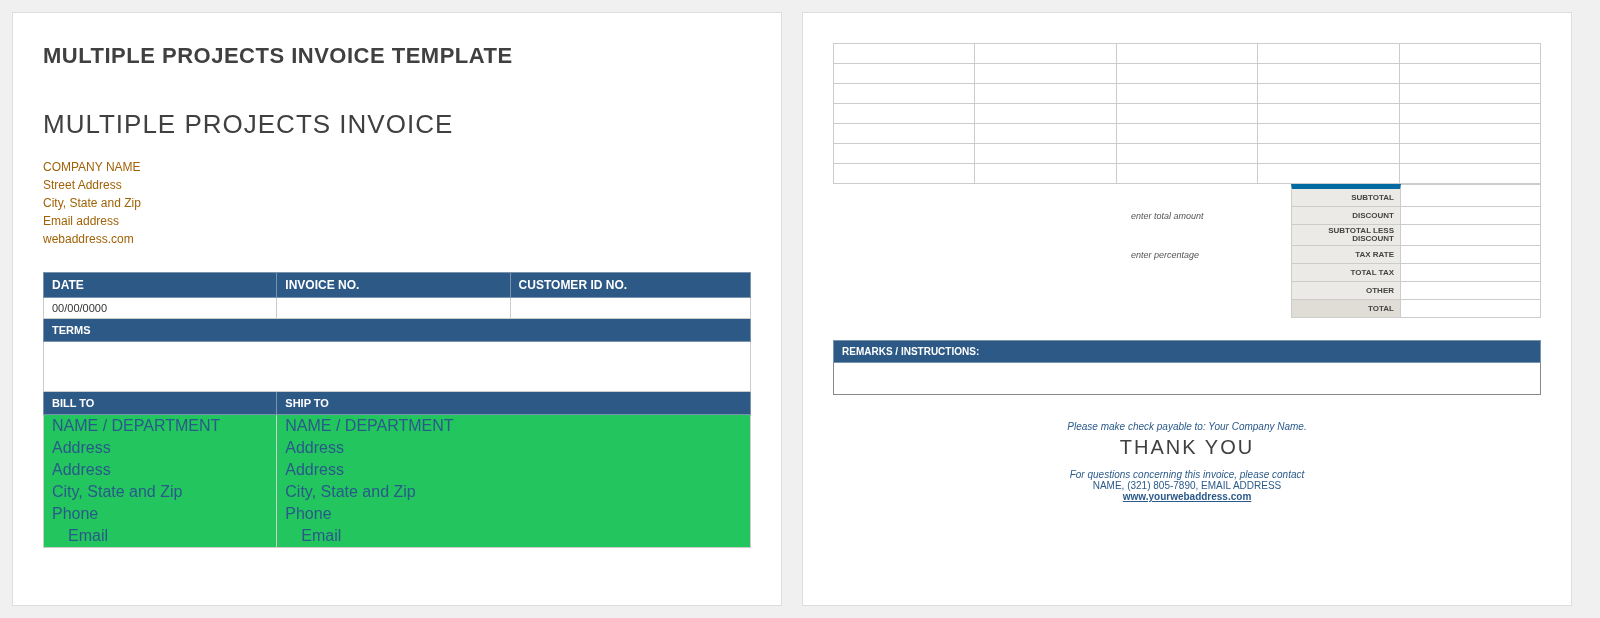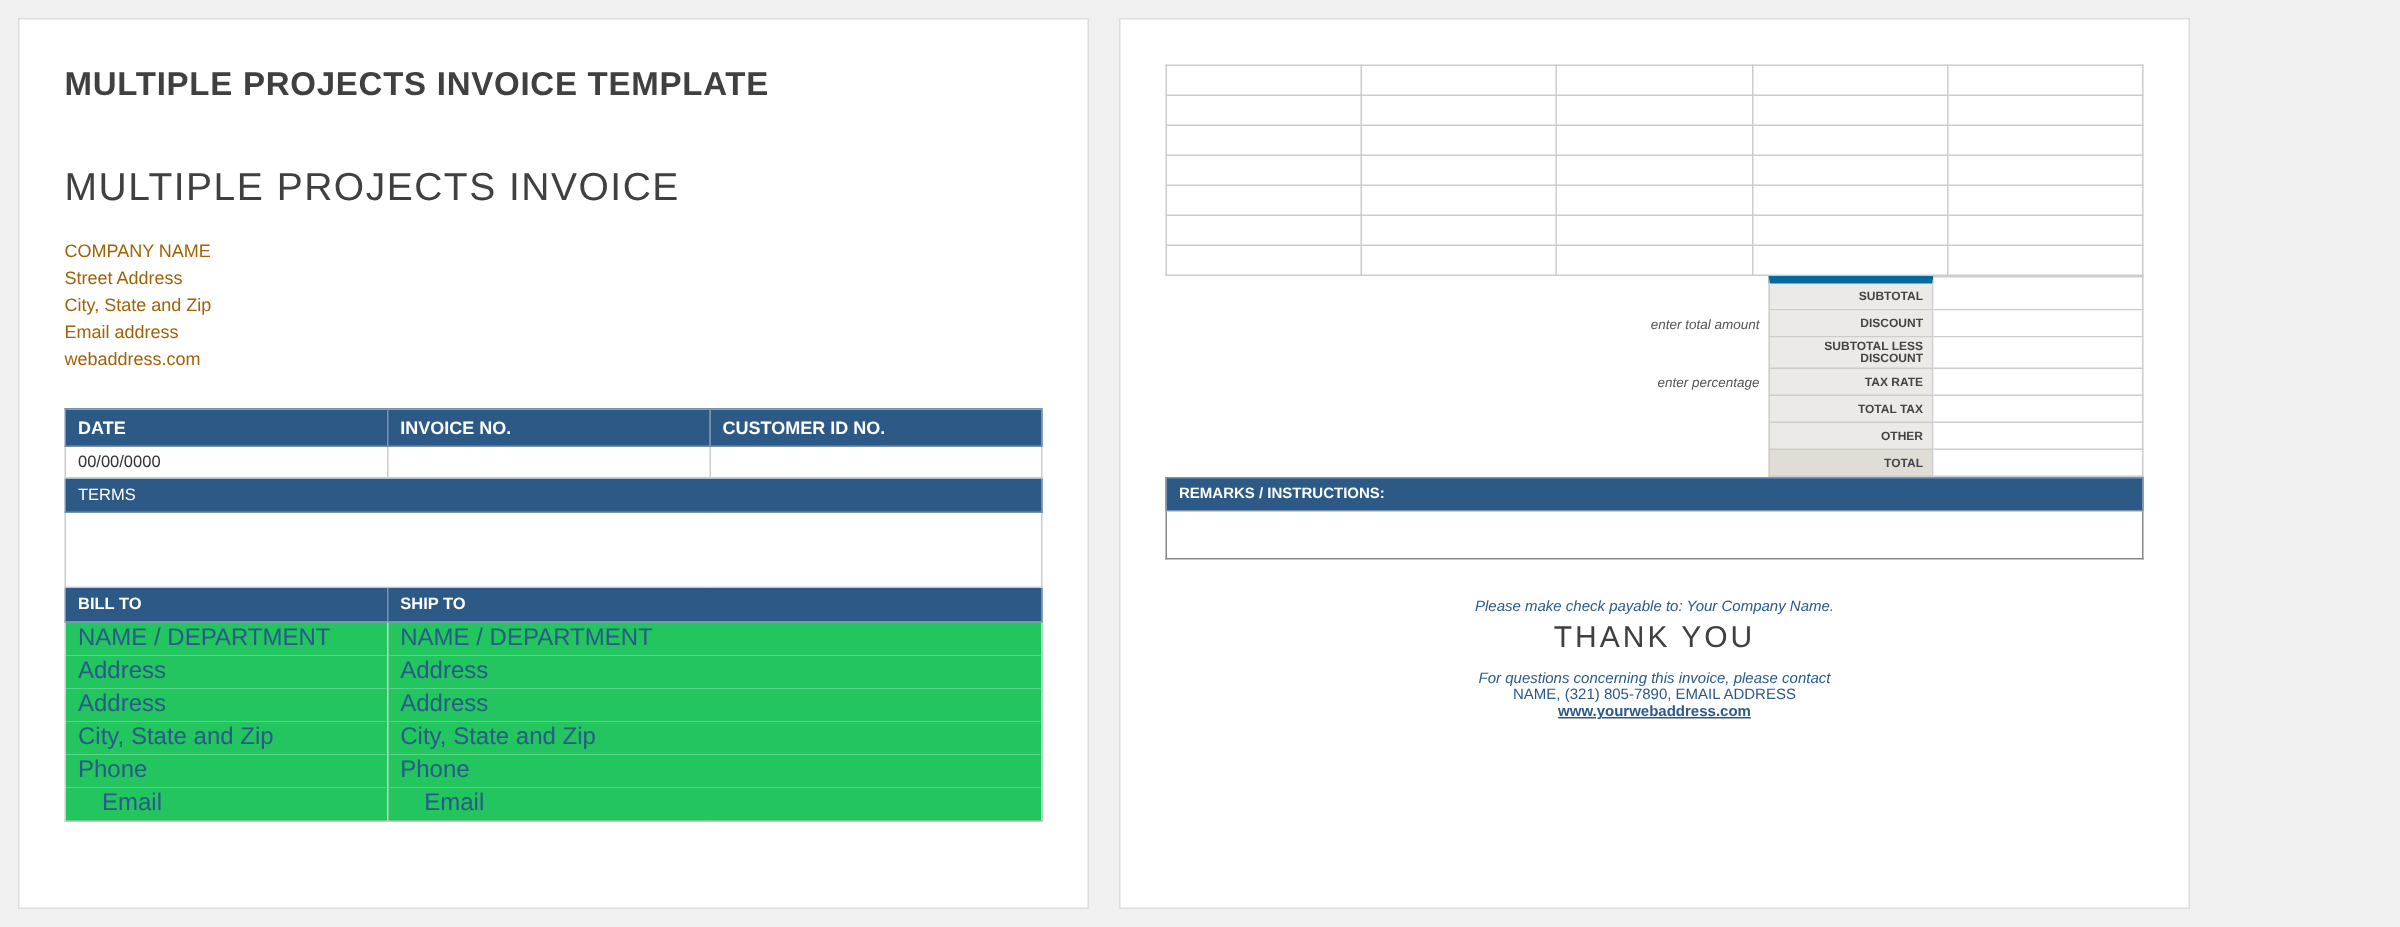--- a/index.html
+++ b/index.html
@@ -9,21 +9,21 @@
     background: #f0f0f0;
     font-family: Arial, Helvetica, sans-serif;
     font-size: 11px;
     color: #333;
     display: flex;
     gap: 20px;
   }
   .page {
     background: #fff;
     border: 1px solid #ddd;
-    width: 714px;
+    width: 770px;
     height: 594px;
     padding: 30px 30px;
     position: relative;
   }
   .template-title {
     font-size: 22px;
     font-weight: bold;
     color: #404040;
     letter-spacing: 0.5px;
     margin-bottom: 40px;
@@ -56,21 +56,21 @@
   .data-row td {
     background: #fff;
     border: 1px solid #ccc;
     padding: 4px 8px;
     font-size: 11px;
     height: 18px;
   }
   .terms-header td {
     background: #2d5986;
     color: #fff;
-    font-weight: normal;
+    font-weight: bold;
     font-size: 11px;
     padding: 5px 8px;
     border: 1px solid #7a93ad;
   }
   .terms-body td {
     background: #fff;
     border: 1px solid #ccc;
     height: 50px;
   }
   .billship-header td {
@@ -120,21 +120,21 @@
   }
   .summary-row {
     display: flex;
     justify-content: flex-end;
     align-items: stretch;
   }
   .summary-note {
     font-size: 9px;
     font-style: italic;
     color: #555;
-    text-align: right;
+    text-align: left;
     padding: 4px 6px 0 0;
     width: 160px;
   }
   .summary-label {
     width: 110px;
     background: #eceae6;
     border: 1px solid #ccc;
     border-top: none;
     font-size: 8px;
     font-weight: bold;
@@ -154,20 +154,21 @@
     font-size: 10px;
   }
   .summary-value.first { border-top: 1px solid #ccc; }
 
   .remarks-header {
     background: #2d5986;
     color: #fff;
     font-weight: bold;
     font-size: 10px;
     padding: 5px 8px;
+    margin-top: 22px;
     border: 1px solid #7a93ad;
   }
   .remarks-body {
     border: 1px solid #888;
     border-top: none;
     height: 32px;
     background: #fff;
   }
   .footer {
     text-align: center;

